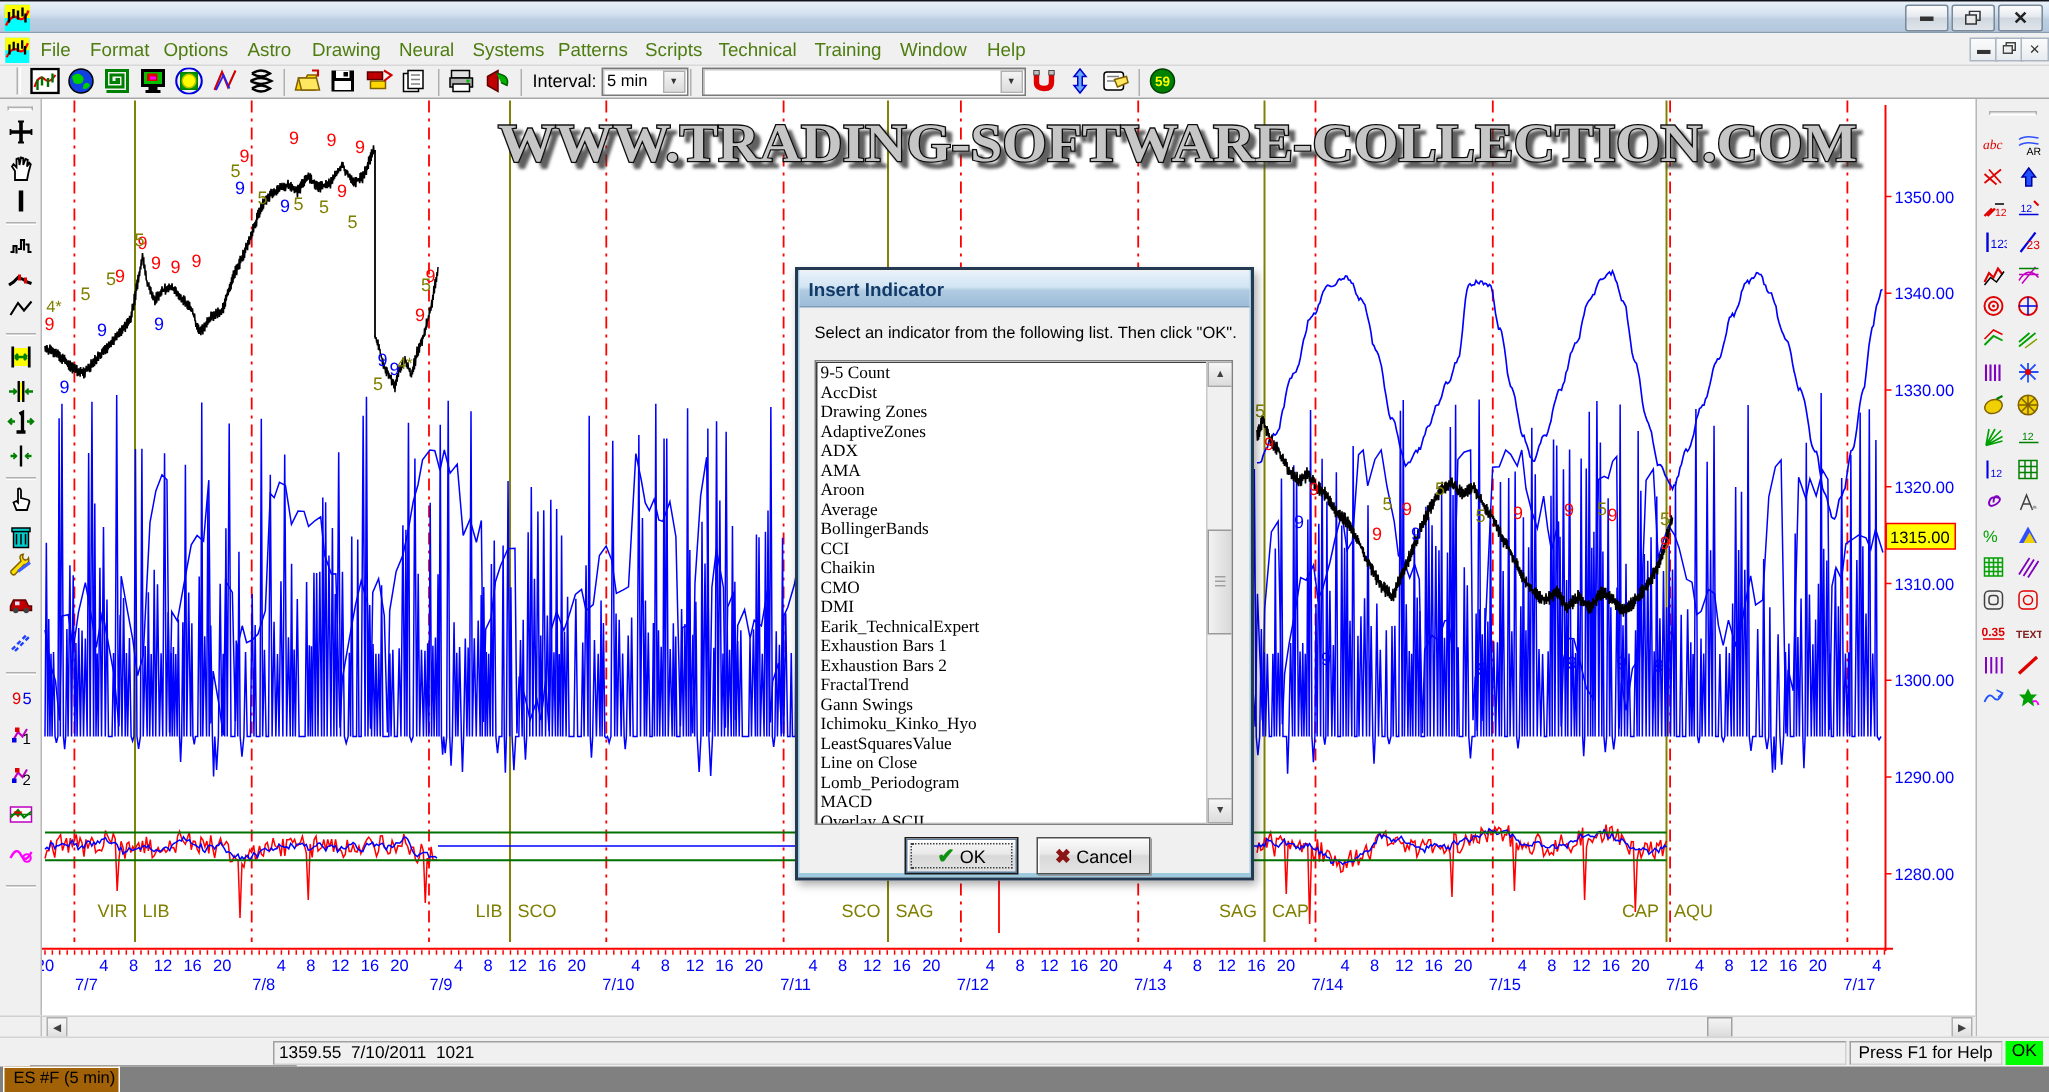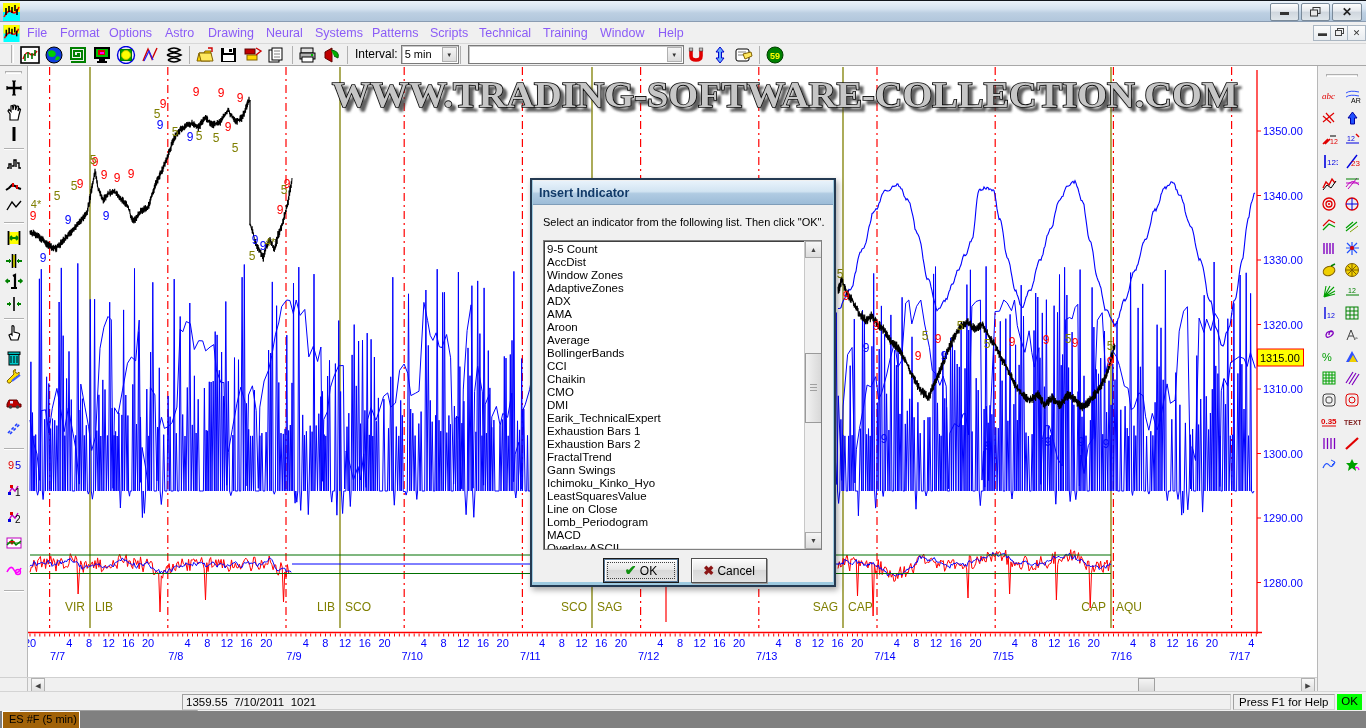--- a/index.html
+++ b/index.html
@@ -3,21 +3,21 @@
 * { margin:0; padding:0; box-sizing:border-box; }
 html,body { width:1366px; height:728px; overflow:hidden; font-family:"Liberation Sans", sans-serif; }
 #titlebar { position:absolute; left:0; top:0; width:1366px; height:22px;
   background:linear-gradient(#eaf2fa 0%, #d4e2f0 40%, #bccfe2 60%, #b2c7dc 100%);
   border-top:1px solid #10151c; border-bottom:1px solid #8a9cb2; }
 #titlebar .ticon { position:absolute; left:3px; top:2px; width:17px; height:18px; }
 #titlebar .ttext { position:absolute; left:30px; top:3px; font-size:13px; color:#3a3a3a; }
 .winbtn { position:absolute; top:2px; height:18px; width:29px; border:1px solid #7a8a9a; border-radius:2px;
   background:linear-gradient(#fdfdfd,#e5e9ee 45%,#cfd6de 50%,#dfe5ea); text-align:center; font-size:10px; line-height:16px; color:#222; }
 #menubar { position:absolute; left:0; top:22px; width:1366px; height:22px; background:#f0f0f0; border-bottom:1px solid #d8d8d8; }
-#menubar .mi { position:absolute; top:4px; font-size:12.5px; color:#8b5cf6; }
+#menubar .mi { position:absolute; top:4px; font-size:12.5px; color:#4d7c0f; }
 #menubar .micon { position:absolute; left:3px; top:3px; width:16px; height:15px; }
 .mwbtn { position:absolute; top:3px; width:19px; height:16px; border:1px solid #aab6c2; background:linear-gradient(#fbfbfb,#e8ecf0); text-align:center; font-size:9px; line-height:14px; color:#333; }
 #toolbar { position:absolute; left:0; top:44px; width:1366px; height:22px; background:#f0f0f0; border-bottom:1px solid #a8a8a8; white-space:nowrap; padding-left:11px; }
 .tbi { display:inline-block; width:24px; height:21px; text-align:center; padding-top:1px; vertical-align:top; }
 .tsep { display:inline-block; width:1px; height:18px; background:#b0b0b0; margin:2px 3px 0 3px; vertical-align:top; }
 .tsep2 { display:inline-block; width:1px; height:18px; background:#b0b0b0; margin:2px 1px 0 1px; vertical-align:top; }
 .intv { font-size:12px; padding:0 3px 0 4px; line-height:21px; vertical-align:top; display:inline-block; }
 .combo { display:inline-block; height:19px; background:#fff; border:1px solid #7a7a7a; box-shadow:inset 1px 1px 0 #c8c8c8; vertical-align:top; margin-top:1px; position:relative; }
 .combo .cmtext { font-size:11px; position:absolute; left:3px; top:2px; }
 .combo .cmbtn { position:absolute; right:1px; top:1px; bottom:1px; width:15px; background:linear-gradient(#f4f4f4,#dcdcdc); border:1px solid #b0b0b0; font-size:6px; text-align:center; line-height:15px; color:#333; }
@@ -31,21 +31,21 @@
 #chartsvg { position:absolute; left:0; top:0; }
 #watermark { position:absolute; left:330px; top:74px; z-index:5; }
 #dialog { position:absolute; left:530px; top:178px; width:306px; height:409px; z-index:10;
   background:#f0f0f0; border:2px solid #243a52; box-shadow:inset 0 -3px 0 #9ecae0, inset -1px 0 0 #9ecae0, inset 1px 0 0 #9ecae0, 2px 3px 6px rgba(0,0,0,0.35); }
 #dlgtitle { position:absolute; left:1px; top:1px; right:1px; height:24px;
   background:linear-gradient(#e8f2fb 0%, #d2e4f2 45%, #b0cbe2 55%, #9dbcd8 100%); border-bottom:1px solid #7f9db9;
   font-size:12.5px; font-weight:bold; color:#123a68; padding:5px 0 0 6px; }
 #dlgtext { position:absolute; left:11px; top:36px; font-size:11px; color:#000; white-space:nowrap; }
 #dlglist { position:absolute; left:11px; top:60px; width:279px; height:310px; background:#fff;
   border:1px solid #808080; box-shadow:inset 1px 1px 0 #404040, inset -1px -1px 0 #e8e8e8; overflow:hidden; padding:2px 0 0 3px; }
-#dlglist .li { font-size:11.5px; height:13px; line-height:13px; color:#000; white-space:nowrap; }
+#dlglist .li { font-size:11.5px; height:13px; line-height:13px; color:#000; white-space:nowrap;font-family:Liberation Serif, serif; }
 #dlgscroll { position:absolute; right:0px; top:0px; width:17px; height:100%; background:#f0f0f0; border-left:1px solid #c8c8c8; }
 .sbtn { position:absolute; left:0; width:17px; height:17px; background:linear-gradient(#f6f6f6,#dcdcdc); border:1px solid #a8a8a8; text-align:center; font-size:7px; color:#404040; line-height:15px; }
 #dlgthumb { position:absolute; left:0px; top:112px; width:17px; height:70px; background:linear-gradient(90deg,#f2f2f2,#d8d8d8); border:1px solid #9a9a9a; }
 #dlgthumb:after { content:""; position:absolute; left:4px; right:4px; top:30px; height:1px; background:#a0a0a0; box-shadow:0 3px 0 #a0a0a0, 0 6px 0 #a0a0a0; }
 .dlgbtn { position:absolute; top:378px; width:76px; height:25px; background:linear-gradient(#fcfcfc,#e8e8e8 45%,#d8d8d8 50%,#e4e4e4); border:1px solid #505050; box-shadow:inset 1px 1px 0 #fff, 1px 1px 0 #9a9a9a; font-size:12px; text-align:center; line-height:23px; }
 #okbtn { left:71px; border:1px solid #1a1a1a; box-shadow:inset 0 0 0 1px #5a7a9a, inset 2px 2px 0 #fff;text-align:center; }
 #okbtn .focus { position:absolute; left:3px; top:3px; right:3px; bottom:3px; border:1px dotted #404040; }
 #cancelbtn { left:159px; }
 #hscroll { position:absolute; left:0; top:677px; width:1317px; height:14px; background:#f0f0f0; border-top:1px solid #d0d0d0; }
 #hscroll .corner { position:absolute; left:0; top:0; width:28px; height:14px; background:#f0f0f0; border-right:1px solid #c0c0c0; }
@@ -863,21 +863,21 @@
     <path d="M8 2 L10 6 L14 6 L11 9 L12 14 L8 11 L4 14 L5 9 L2 6 L6 6 Z" fill="#00a000"></path>
     <path d="M11 11 Q14 9 15 13" stroke="#ff00ff" fill="none" stroke-width="1.3"></path>
   </svg>
 
 <div id="dialog">
   <div id="dlgtitle">Insert Indicator</div>
   <div id="dlgtext">Select an indicator from the following list. Then click "OK".</div>
   <div id="dlglist">
       <div class="li">9-5 Count</div>
       <div class="li">AccDist</div>
-      <div class="li">Window Zones</div>
+      <div class="li">Drawing Zones</div>
       <div class="li">AdaptiveZones</div>
       <div class="li">ADX</div>
       <div class="li">AMA</div>
       <div class="li">Aroon</div>
       <div class="li">Average</div>
       <div class="li">BollingerBands</div>
       <div class="li">CCI</div>
       <div class="li">Chaikin</div>
       <div class="li">CMO</div>
       <div class="li">DMI</div>

